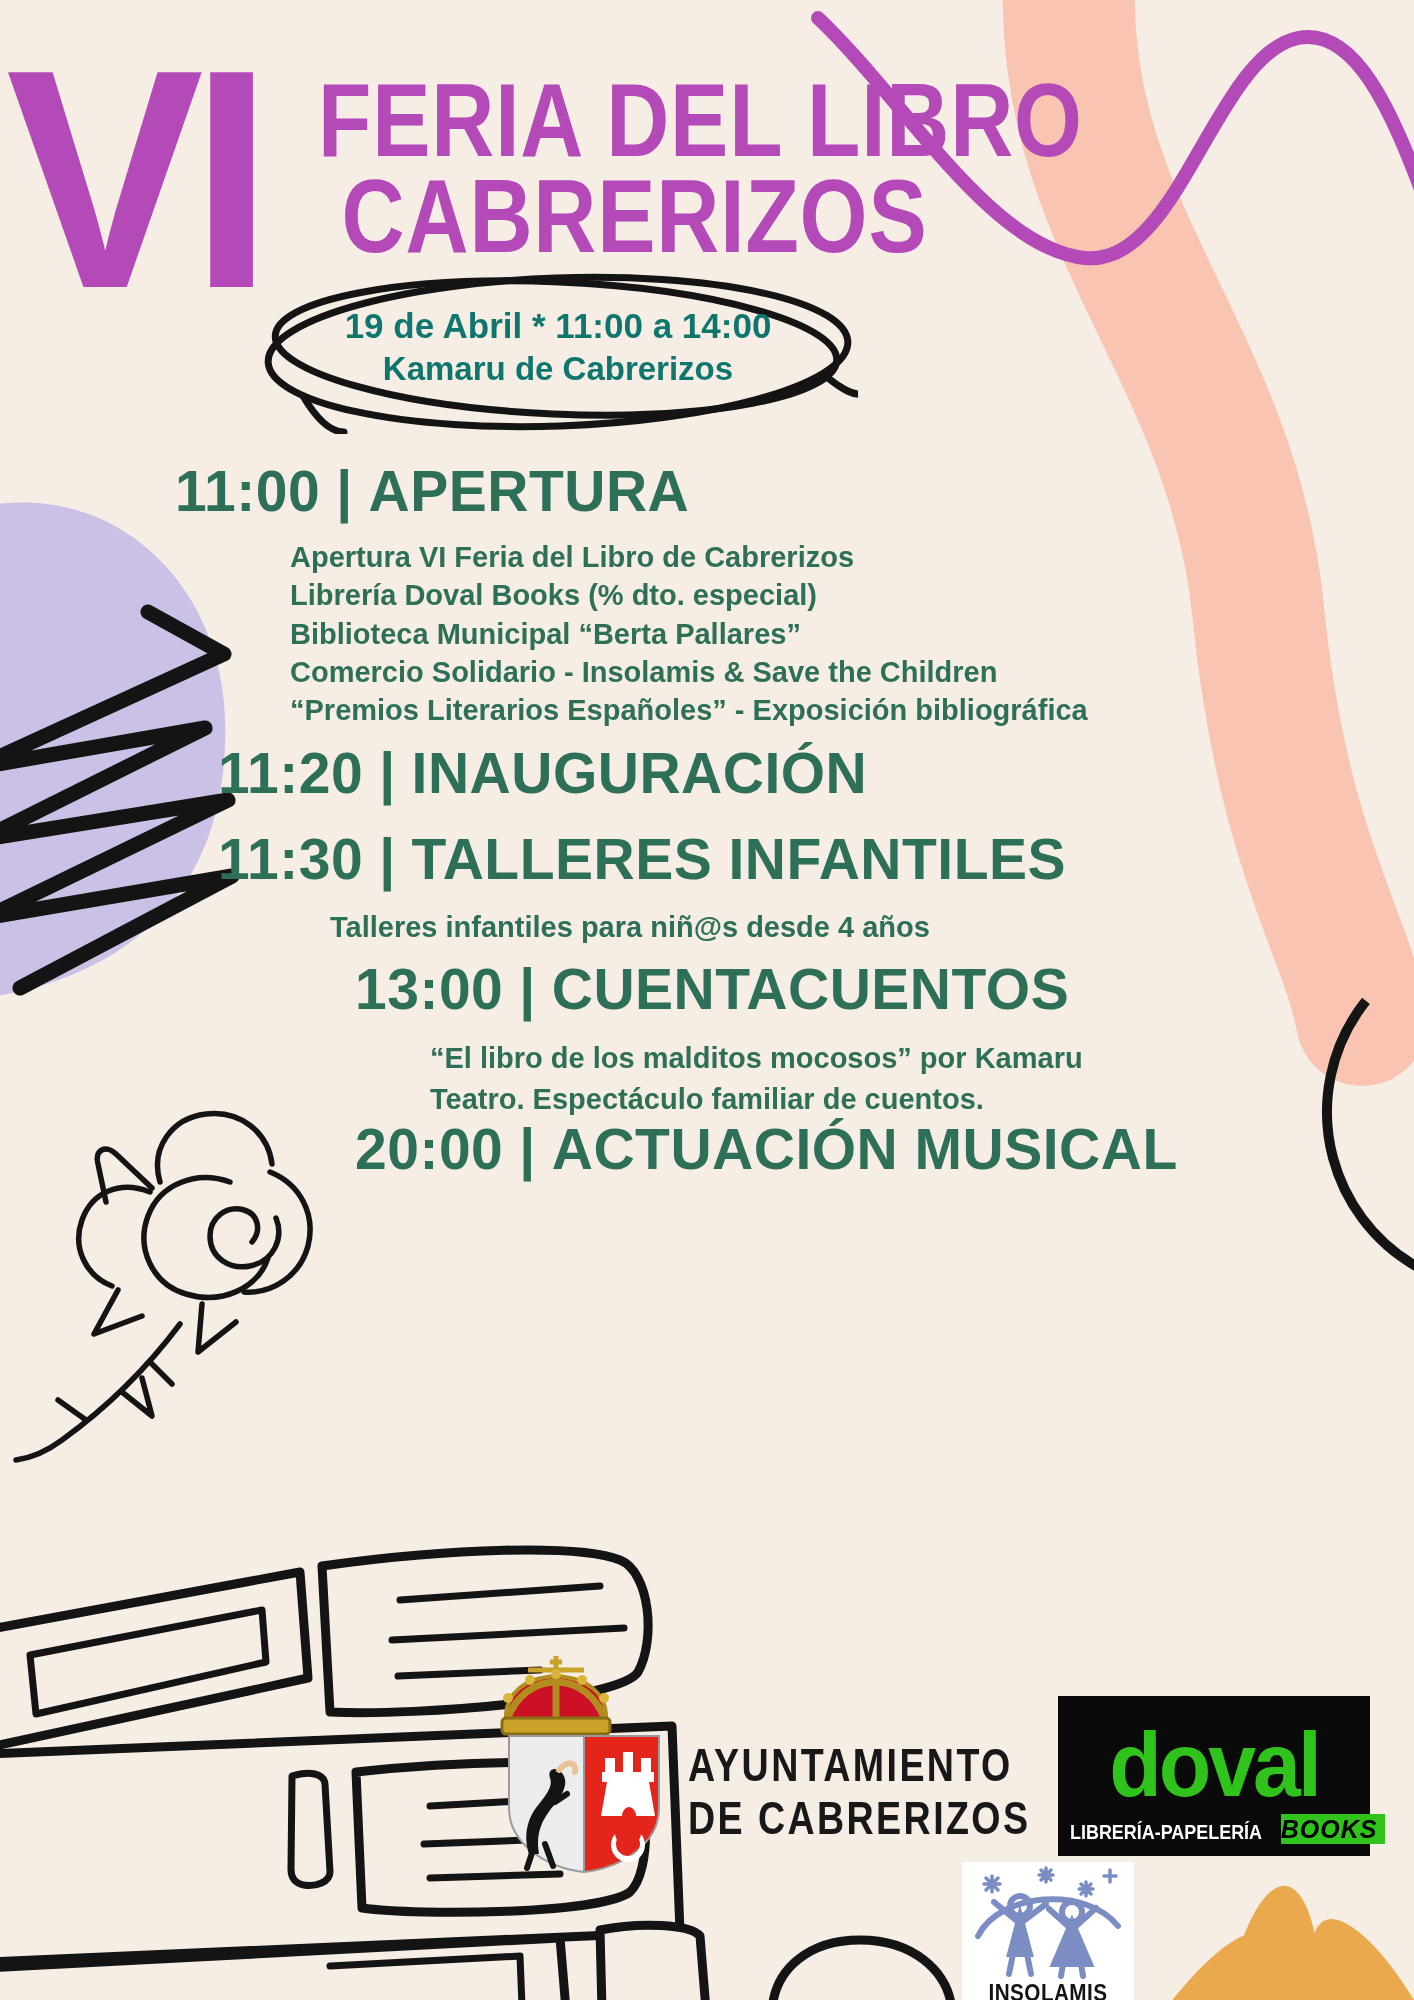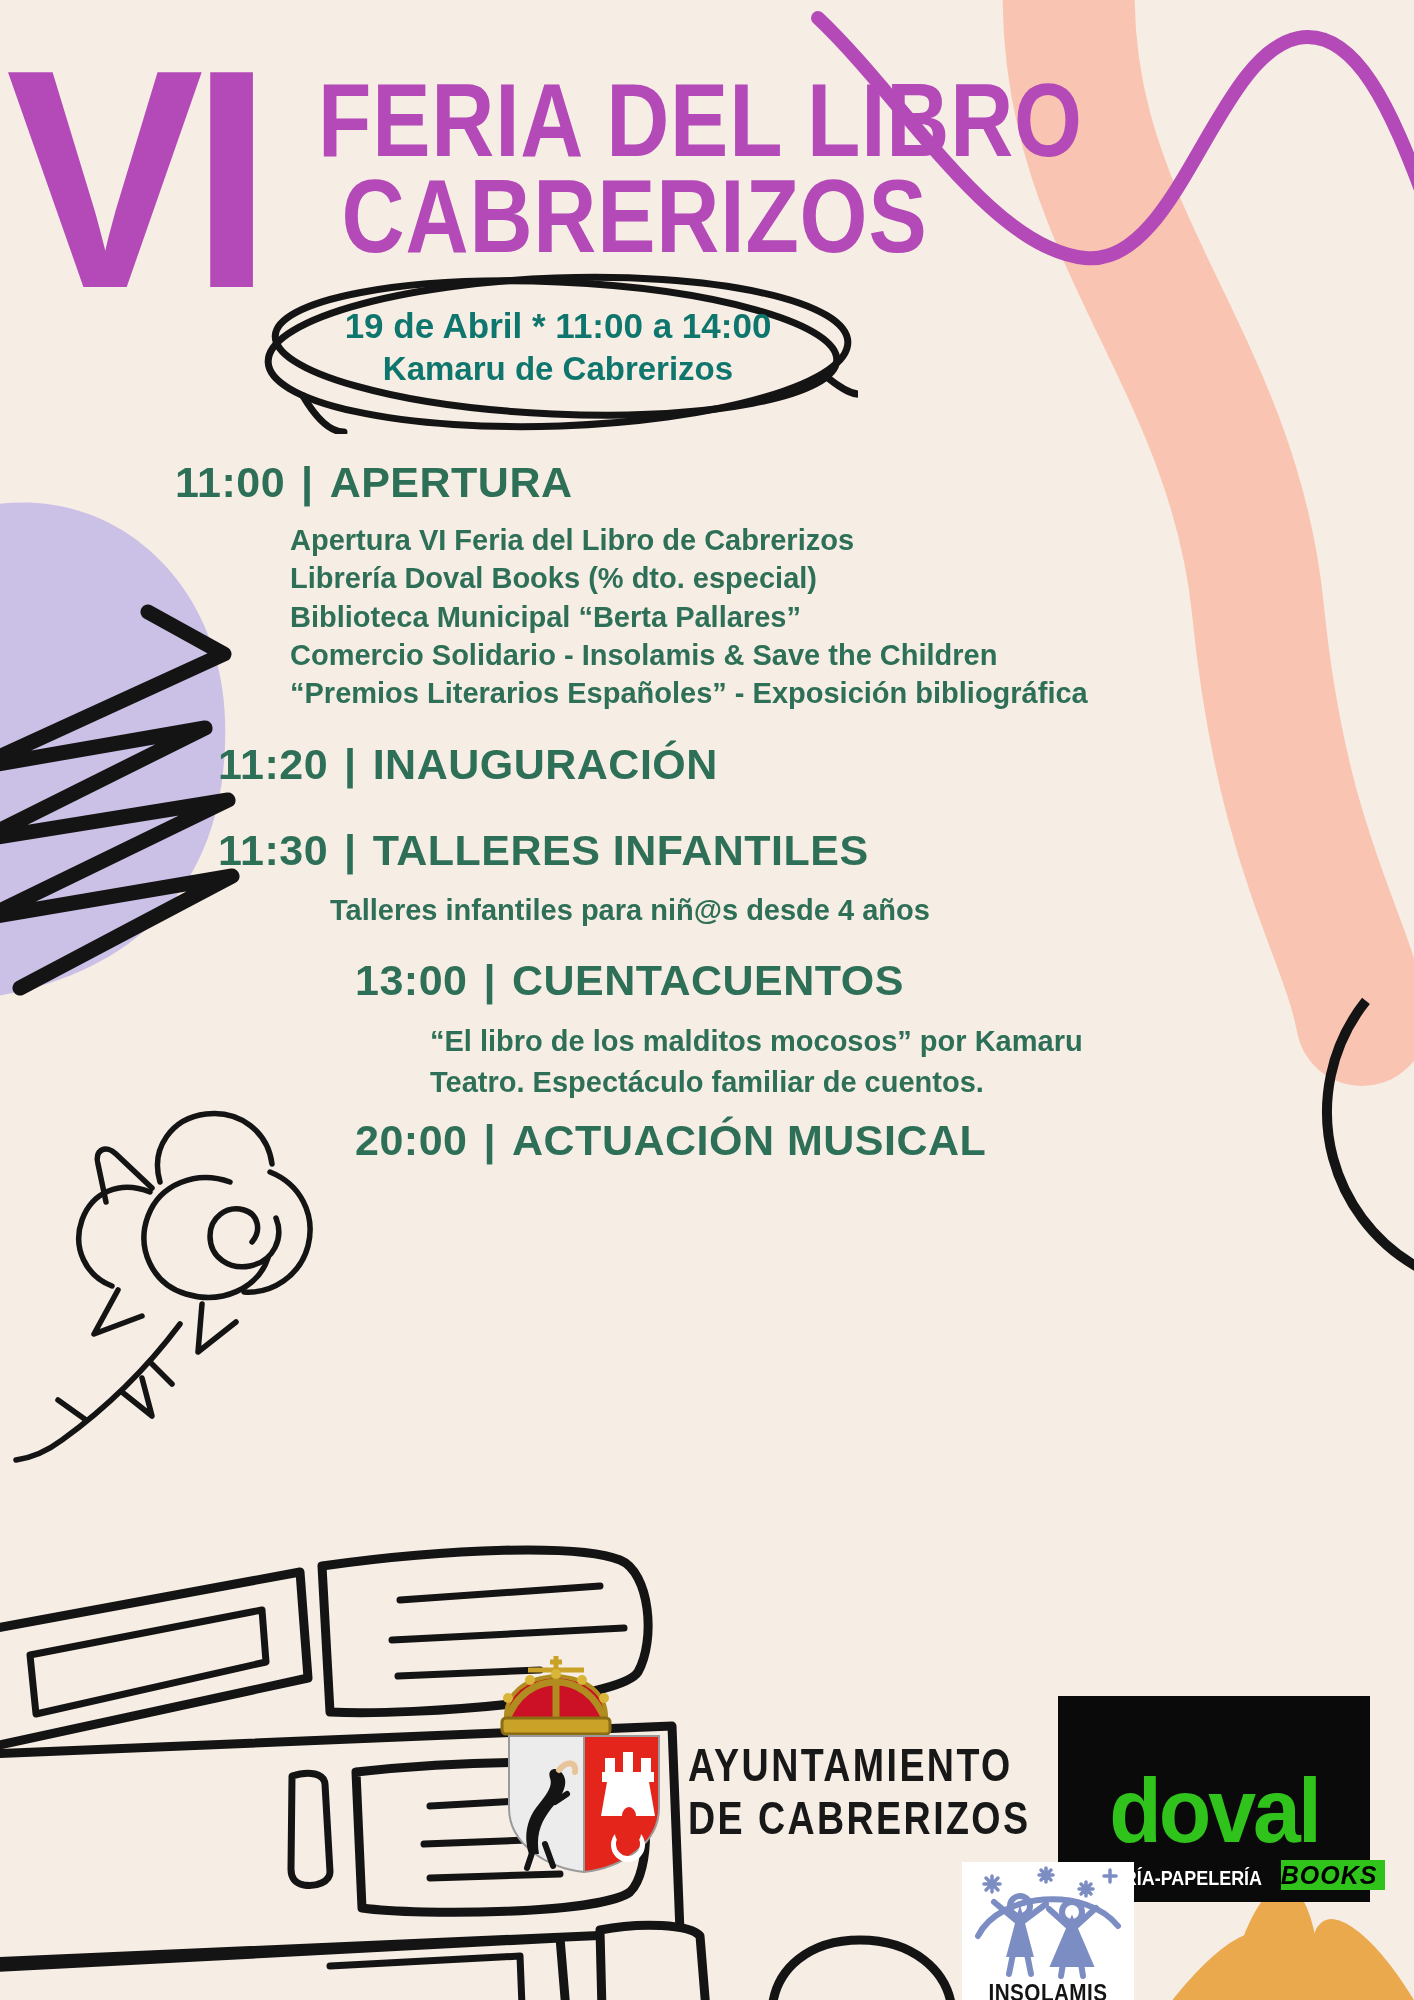--- a/index.html
+++ b/index.html
@@ -35,21 +35,21 @@
 
   
   .badge{left:258px;top:266px;width:600px;height:168px;z-index:2;text-align:center;}
   .badge-oval{position:absolute;left:0;top:0;}
   .badge-text{position:relative;padding-top:38px;font-weight:bold;color:#0f766e;}
   .badge-line1{font-size:35px;line-height:1.25;}
   .badge-line2{font-size:33px;line-height:1.25;}
 
   
   .sched{z-index:2;color:#2e6f57;white-space:nowrap;}
-  .sched-head{font-size:43px;font-weight:bold;letter-spacing:0.5px;}
+  .sched-head{font-size:57px;font-weight:bold;letter-spacing:0.5px;}
   .sched-head .pipe{margin:0 16px;font-weight:bold;}
   .sched-details{font-size:29px;font-weight:bold;line-height:1.32;margin-top:14px;}
   .s1{left:175px;top:458px;}
   .s1 .sched-details{margin-left:115px;}
   .s2{left:218px;top:740px;}
   .s3{left:218px;top:826px;}
   .s3 .sched-details{margin-left:112px;margin-top:16px;}
   .s4{left:355px;top:956px;}
   .s4 .sched-details{margin-left:75px;margin-top:16px;line-height:1.42;}
   .s5{left:355px;top:1116px;}
@@ -58,21 +58,21 @@
   .ind2{padding-left:52px;}
 
   
   .ayto{left:497px;top:1652px;z-index:3;}
   .ayto-text{
     left:688px;top:1738px;z-index:3;color:#181818;
     font-weight:bold;font-size:47px;line-height:1.13;letter-spacing:3px;
     transform:scaleX(0.80);transform-origin:0 0;white-space:nowrap;
   }
   .doval{
-    left:1058px;top:1696px;width:312px;height:206px;z-index:3;
+    left:1058px;top:1696px;width:312px;height:160px;z-index:3;
     background:#0a0a0a;display:flex;flex-direction:column;
     justify-content:flex-end;padding:10px 12px 12px 12px;box-sizing:border-box;
   }
   .doval-brand{
     color:#2fc31b;font-weight:bold;font-size:86px;line-height:0.9;
     letter-spacing:-3px;text-align:center;transform:scaleY(1.05);
     margin-bottom:10px;
   }
   .doval-row{display:flex;align-items:flex-end;}
   .doval-tagline{color:#ffffff;font-weight:bold;font-size:19.5px;letter-spacing:0;white-space:nowrap;transform:scaleX(0.92);transform-origin:0 50%;}

